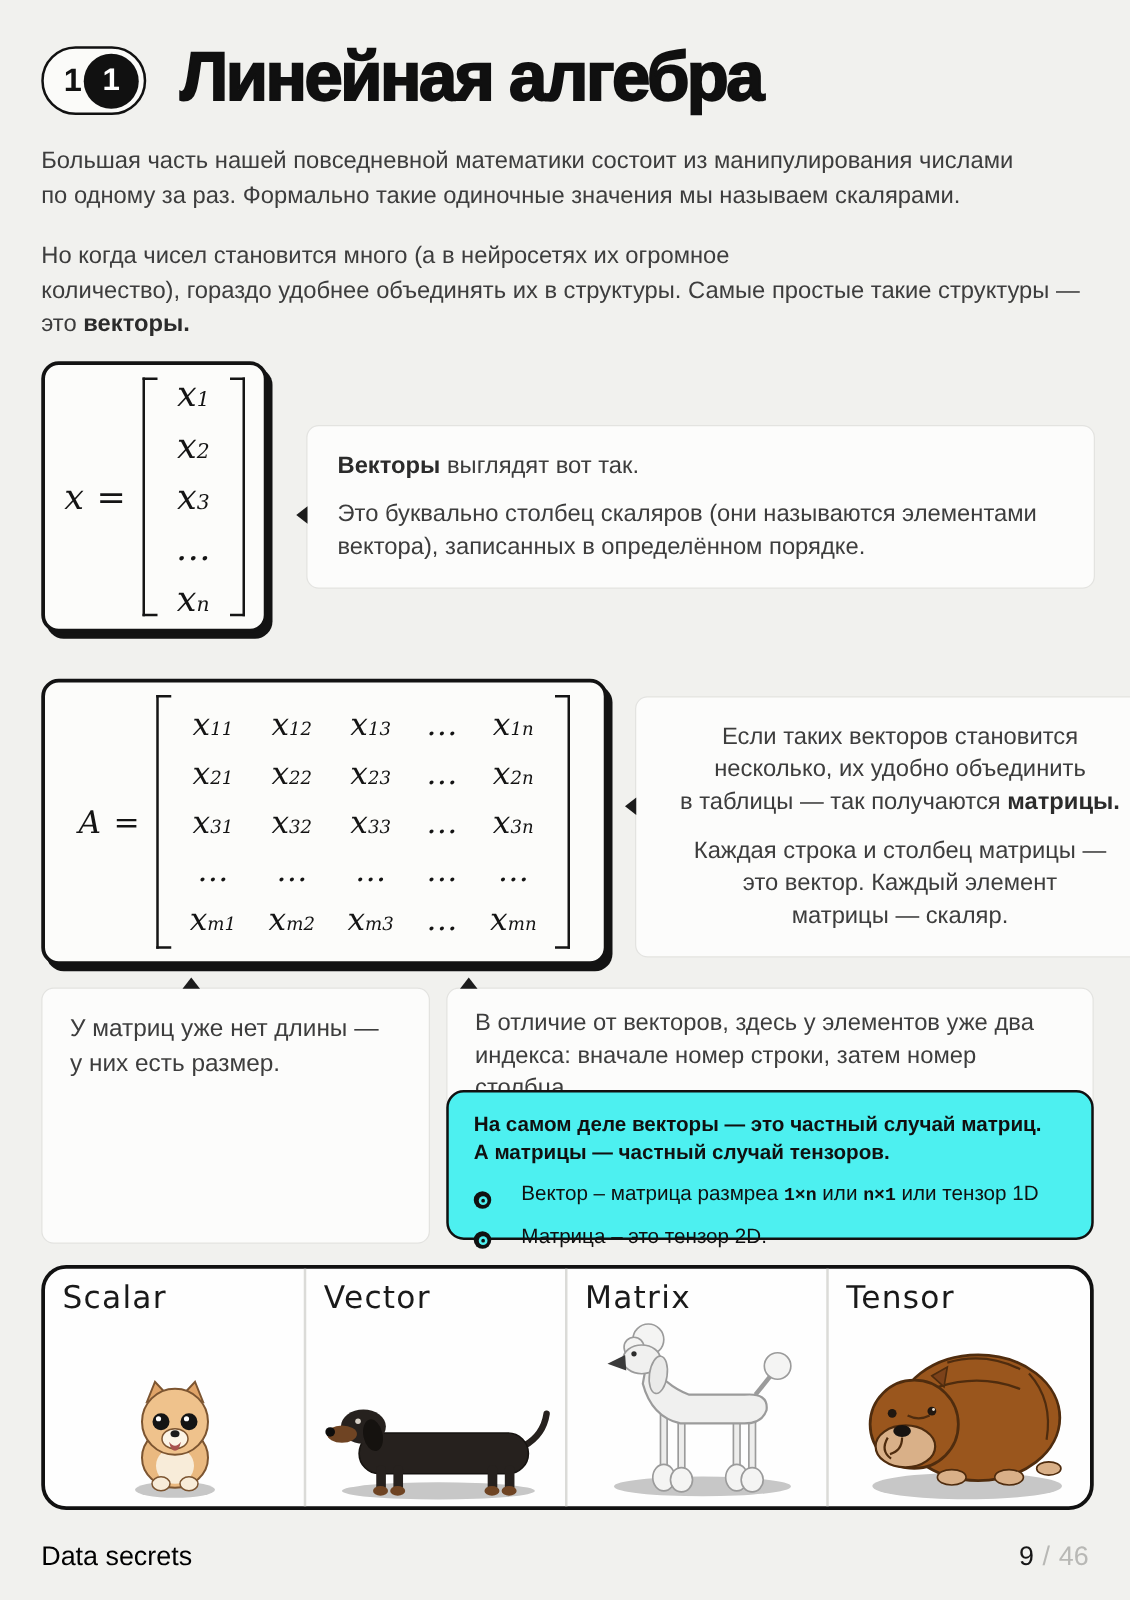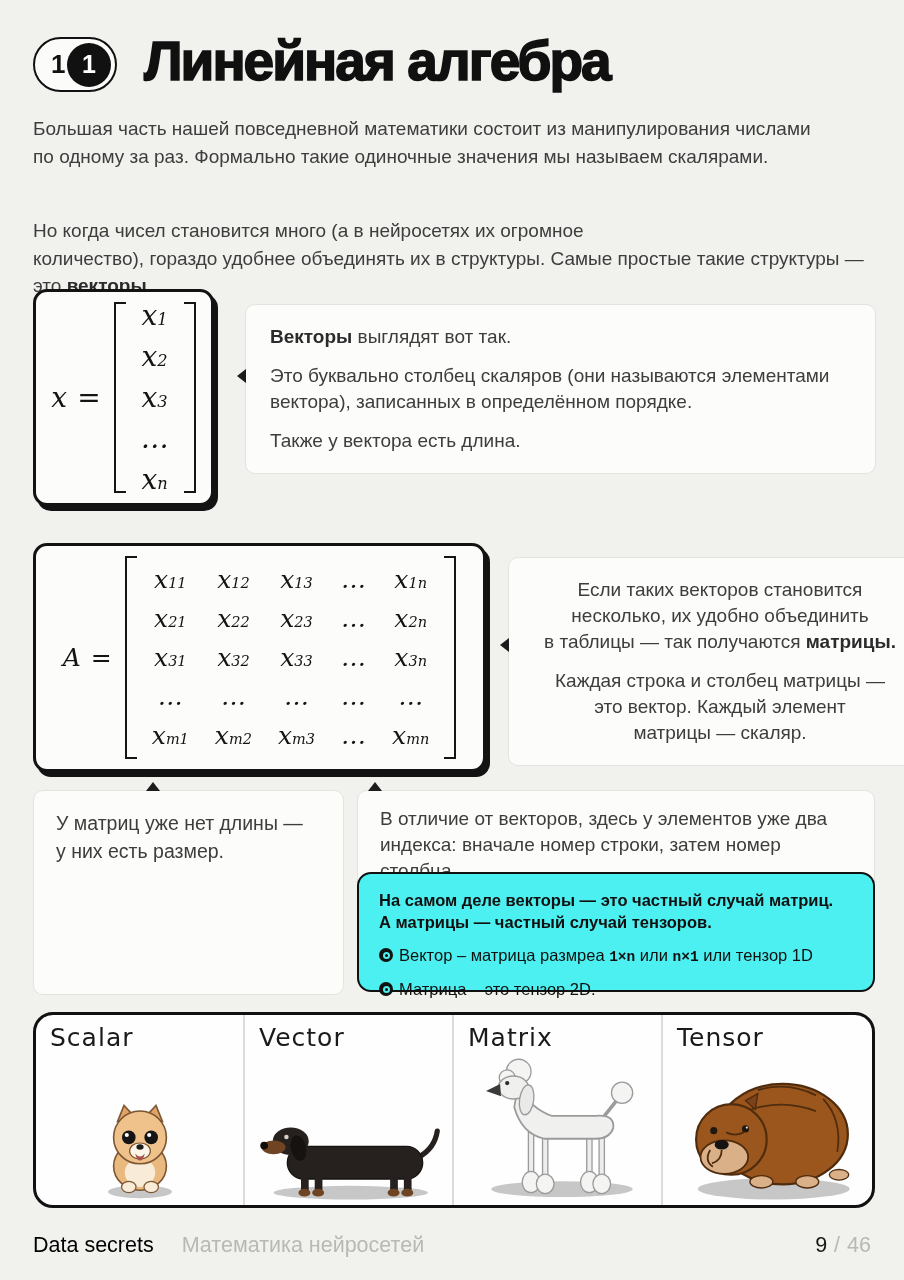--- a/index.html
+++ b/index.html
@@ -29,21 +29,21 @@
     position:absolute;left:122px;top:30px;
     font-size:55px;font-weight:700;color:#101010;
     letter-spacing:-2px;-webkit-text-stroke:1.6px #101010;
     line-height:62px;
     margin-left:22px;
   }
 
   
   .intro{position:absolute;left:33px;font-size:19px;line-height:27.5px;color:#3d3d3d;}
   #intro1{top:115px;}
-  #intro2{top:191px;margin-top:26px;}
+  #intro2{top:191px;}
 
   
   .figure{
     position:absolute;background:#fcfcfa;border:3px solid #131313;
     border-radius:14px;box-shadow:4px 5px 0 #131313;
     display:flex;align-items:center;justify-content:center;box-sizing:border-box;
   }
   #fig-vector{left:33px;top:289px;width:181px;height:217px;gap:13px;font-size:28px;}
   #fig-matrix{left:33px;top:543px;width:453px;height:229px;gap:13px;font-size:25px;padding:0 10px;}
   .mlhs{display:flex;align-items:center;gap:10px;}
@@ -57,21 +57,21 @@
   #vector-col.mgrid{row-gap:8px;column-gap:0;}
   .mcell{display:inline-flex;align-items:baseline;}
 
   
   .callout{
     position:absolute;background:#fcfcfb;border:1.5px solid #e3e3e0;
     border-radius:10px;box-sizing:border-box;font-size:19px;line-height:26px;color:#3d3d3d;
   }
   .callout p{margin:0 0 13px 0;}
   .callout p:last-child{margin-bottom:0;}
-  #callout-vector{left:245px;top:304px;width:631px;padding:19px 24px;}
+  #callout-vector{left:245px;top:340px;width:631px;padding:19px 24px;}
   #callout-matrix{left:508px;top:557px;width:424px;padding:19px 22px;text-align:center;}
   #box-size{left:33px;top:790px;width:311px;height:205px;padding:19px 22px;font-size:19.5px;line-height:27.5px;}
   #box-indices{left:357px;top:790px;width:518px;padding:15px 22px;}
 
   .arrow-left{
     position:absolute;left:-9px;width:0;height:0;
     border-top:7px solid transparent;border-bottom:7px solid transparent;
     border-right:9px solid #1c1c1c;
   }
   .arrow-up{
@@ -84,21 +84,21 @@
   #box-size .arrow-up{left:112px;}
   #box-indices .arrow-up{left:10px;}
 
   
   #note-cyan{
     position:absolute;left:357px;top:872px;width:518px;height:120px;
     background:#4df0f0;border:2px solid #111;border-radius:14px;
     box-sizing:border-box;padding:15px 20px;color:#101010;
   }
   .cyan-head{font-size:16.5px;font-weight:700;line-height:22px;color:#101010;}
-  .cyan-bullet{display:flex;align-items:flex-start;gap:6px;margin-top:12px;
+  .cyan-bullet{display:flex;align-items:flex-end;gap:24px;margin-top:12px;
     font-size:16.5px;font-weight:500;color:#101010;line-height:20px;}
   .dot{width:14px;height:14px;min-width:14px;border-radius:50%;background:#111;
     display:flex;align-items:center;justify-content:center;margin-top:3px;}
   .dot-in{width:7px;height:7px;border-radius:50%;background:#4df0f0;
     display:flex;align-items:center;justify-content:center;}
   .dot-core{width:3px;height:3px;border-radius:50%;background:#111;}
   .mono{font-family:"Liberation Mono",monospace;font-size:14.5px;font-weight:700;}
 
   
   #dogs{
@@ -168,21 +168,20 @@
       </span>
     </span>
   <span class="bk bk-r"></span>
 </div>
 
 <div class="callout" id="callout-vector">
   <span class="arrow-left"></span>
   <p><b>Векторы</b><span> выглядят вот так.</span></p>
   <p class="prel">Это буквально столбец скаляров (они называются элементами
 вектора), записанных в определённом порядке.</p>
-  <p>Также у вектора есть длина.</p>
 </div>
 
 <div class="figure" id="fig-matrix">
   <span class="mlhs">
     <span class="mbase">A</span>
     <span class="meq">=</span>
   </span>
   <span class="bk bk-l"></span>
   <span class="mgrid" id="matrix-grid" style="display: grid; grid-template-columns: repeat(5, auto);">
       <span class="mcell">
@@ -408,19 +407,18 @@
       <path d="M60 90 Q70 95 80 90" stroke="#4f2c0e" stroke-width="2" fill="none"></path>
       <circle cx="46" cy="88" r="4" fill="#201710"></circle>
       <circle cx="82" cy="86" r="4" fill="#201710"></circle>
       <circle cx="83.5" cy="84.5" r="1.3" fill="#e8dccb"></circle>
     </svg>
   </div>
 </div>
 
 <div id="footer">
   <span class="footer-brand">Data secrets</span>
-  <span class="footer-sub">Математика нейросетей</span>
   <span class="footer-pages">
     <span class="footer-page">9</span>
     <span class="footer-muted">/</span>
     <span class="footer-muted">46</span>
   </span>
 </div>
 
 </body></html>

